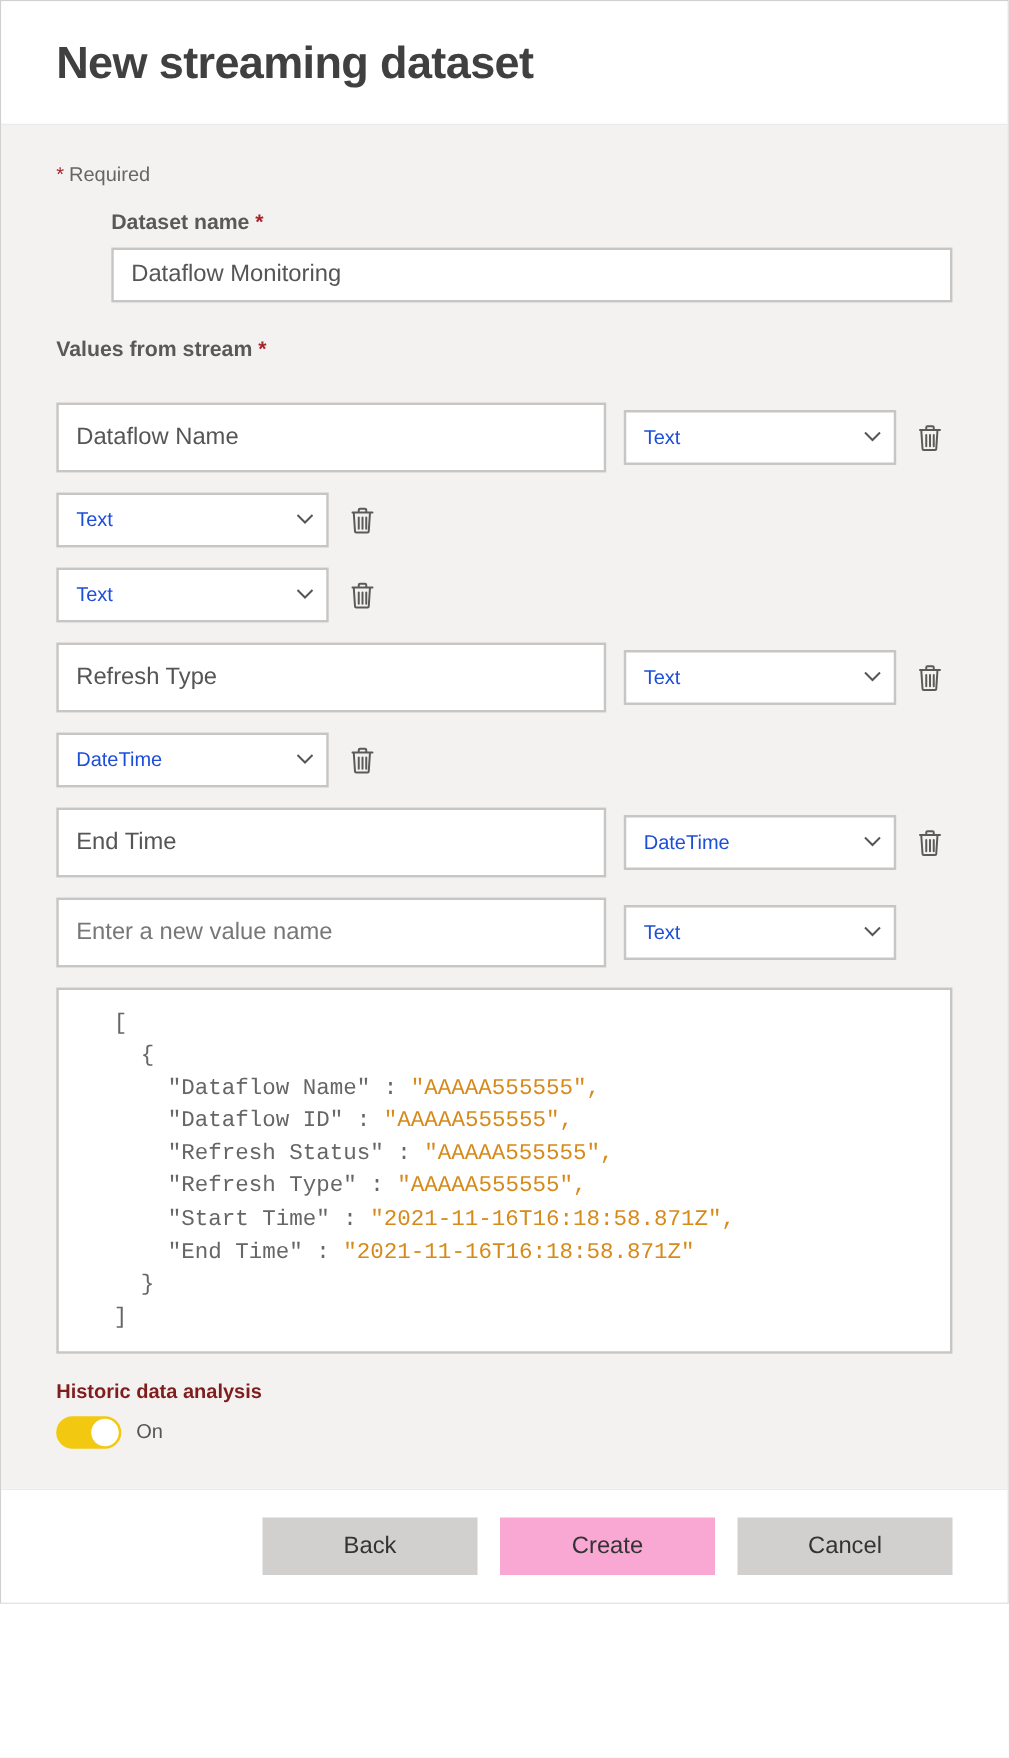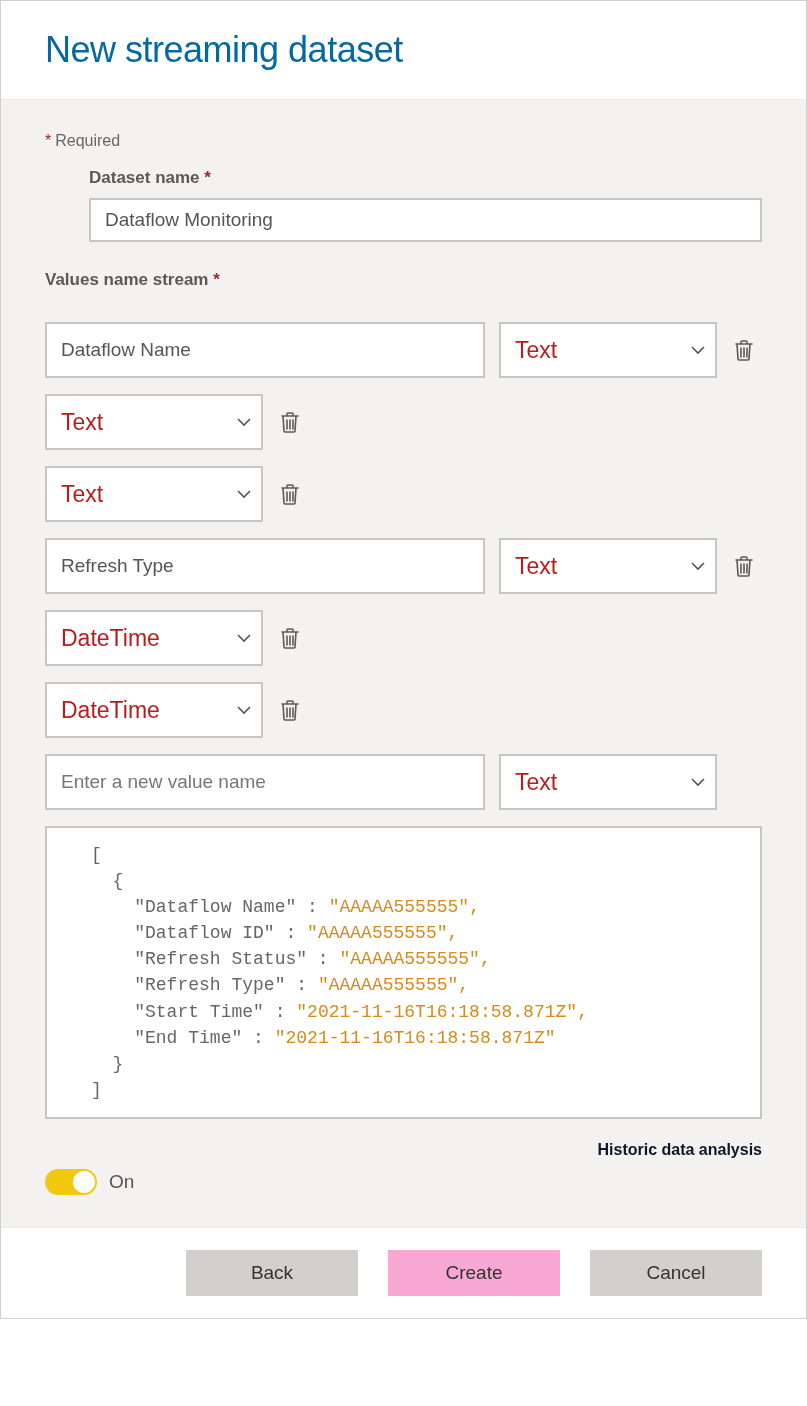--- a/index.html
+++ b/index.html
@@ -13,22 +13,22 @@
     border: 1px solid #d0d0d0;
     width: 807px;
   }
   .header {
     padding: 28px 44px 28px 44px;
     background: #fff;
     border-bottom: 1px solid #eaeaea;
   }
   .header h1 {
     font-size: 36px;
-    font-weight: 400;
-    color: #0369a1;
+    font-weight: 700;
+    color: #404040;
     letter-spacing: -0.5px;
   }
   .body {
     background: #f3f2f1;
     padding: 32px 44px 24px 44px;
   }
   .description {
     font-size: 19px;
     color: #5a5a5a;
     line-height: 1.45;
@@ -82,25 +82,25 @@
     padding: 0 14px;
     font-family: inherit;
   }
   .row .name-input::placeholder { color: #777; }
   .select-wrap {
     flex: 0 0 218px;
     position: relative;
   }
   .select {
     width: 100%;
-    height: 56px;
+    height: 44px;
     border: 2px solid #c8c6c4;
     background: #fff;
-    font-size: 23px;
-    color: #b91c1c;
+    font-size: 16px;
+    color: #1d4ed8;
     padding: 0 36px 0 14px;
     font-family: inherit;
     appearance: none;
     -webkit-appearance: none;
     cursor: pointer;
   }
   .select-wrap .chevron {
     position: absolute;
     right: 12px;
     top: 50%;
@@ -128,25 +128,24 @@
     overflow-x: auto;
     margin-bottom: 22px;
   }
   .preview .key { color: #666; }
   .preview .col { color: #666; }
   .preview .str { color: #d68a1a; }
   .preview .punct-y { color: #d68a1a; }
   .toggle-section { margin-bottom: 8px; }
   .toggle-label {
     font-size: 16px;
-    color: #0f172a;
+    color: #7f1d1d;
     font-weight: 600;
     margin-bottom: 10px;
     display: block;
-    text-align: right;
   }
   .toggle-row { display: flex; align-items: center; gap: 12px; }
   .toggle {
     width: 52px;
     height: 26px;
     background: #f2c811;
     border-radius: 13px;
     position: relative;
     cursor: pointer;
     border: none;
@@ -154,29 +153,29 @@
   .toggle .knob {
     position: absolute;
     width: 22px;
     height: 22px;
     background: #fff;
     border-radius: 50%;
     top: 2px;
     right: 2px;
   }
   .toggle-state {
-    font-size: 19px;
+    font-size: 16px;
     color: #555;
   }
   .footer {
     background: #fff;
     padding: 22px 44px;
     display: flex;
     justify-content: flex-end;
-    gap: 30px;
+    gap: 18px;
     border-top: 1px solid #eaeaea;
     align-items: center;
   }
   .btn {
     min-width: 172px;
     height: 46px;
     border: none;
     font-size: 19px;
     font-family: inherit;
     cursor: pointer;
@@ -203,21 +202,21 @@
 
     <div class="section-dataset-name">
       <label class="label">
         <span>Dataset name</span>
         <span class="asterisk">*</span>
       </label>
       <input class="text-input" type="text" value="Dataflow Monitoring" style="">
     </div>
 
     <label class="label">
-      <span>Values name stream</span>
+      <span>Values from stream</span>
       <span class="asterisk">*</span>
     </label>
 
     <div class="rows" id="value-rows">
         <div class="row">
     <input class="name-input" type="text" value="Dataflow Name" style="">
     <div class="select-wrap">
     <select class="select"><option selected="">Text</option><option>Number</option><option>DateTime</option></select>
     <span class="chevron"><svg width="14" height="9" viewBox="0 0 14 9">
                 <path d="M1 1l6 6 6-6" stroke="#555" stroke-width="1.6" fill="none"></path>
@@ -266,20 +265,21 @@
     <select class="select"><option>Text</option><option>Number</option><option selected="">DateTime</option></select>
     <span class="chevron"><svg width="14" height="9" viewBox="0 0 14 9">
                 <path d="M1 1l6 6 6-6" stroke="#555" stroke-width="1.6" fill="none"></path>
               </svg></span>
   </div>
     <button class="trash-btn"><span><svg width="22" height="24" viewBox="0 0 22 24">
                 <path d="M3 6h16M8 6V4a1 1 0 011-1h4a1 1 0 011 1v2m3 0l-1 15a1 1 0 01-1 1H6a1 1 0 01-1-1L4 6m4 4v9m3-9v9m3-9v9" stroke="#5a5a5a" stroke-width="1.6" fill="none" stroke-linecap="round"></path>
               </svg></span></button>
   </div>
         <div class="row">
+    <input class="name-input" type="text" value="End Time" style="">
     <div class="select-wrap">
     <select class="select"><option>Text</option><option>Number</option><option selected="">DateTime</option></select>
     <span class="chevron"><svg width="14" height="9" viewBox="0 0 14 9">
                 <path d="M1 1l6 6 6-6" stroke="#555" stroke-width="1.6" fill="none"></path>
               </svg></span>
   </div>
     <button class="trash-btn"><span><svg width="22" height="24" viewBox="0 0 22 24">
                 <path d="M3 6h16M8 6V4a1 1 0 011-1h4a1 1 0 011 1v2m3 0l-1 15a1 1 0 01-1 1H6a1 1 0 01-1-1L4 6m4 4v9m3-9v9m3-9v9" stroke="#5a5a5a" stroke-width="1.6" fill="none" stroke-linecap="round"></path>
               </svg></span></button>
   </div>

